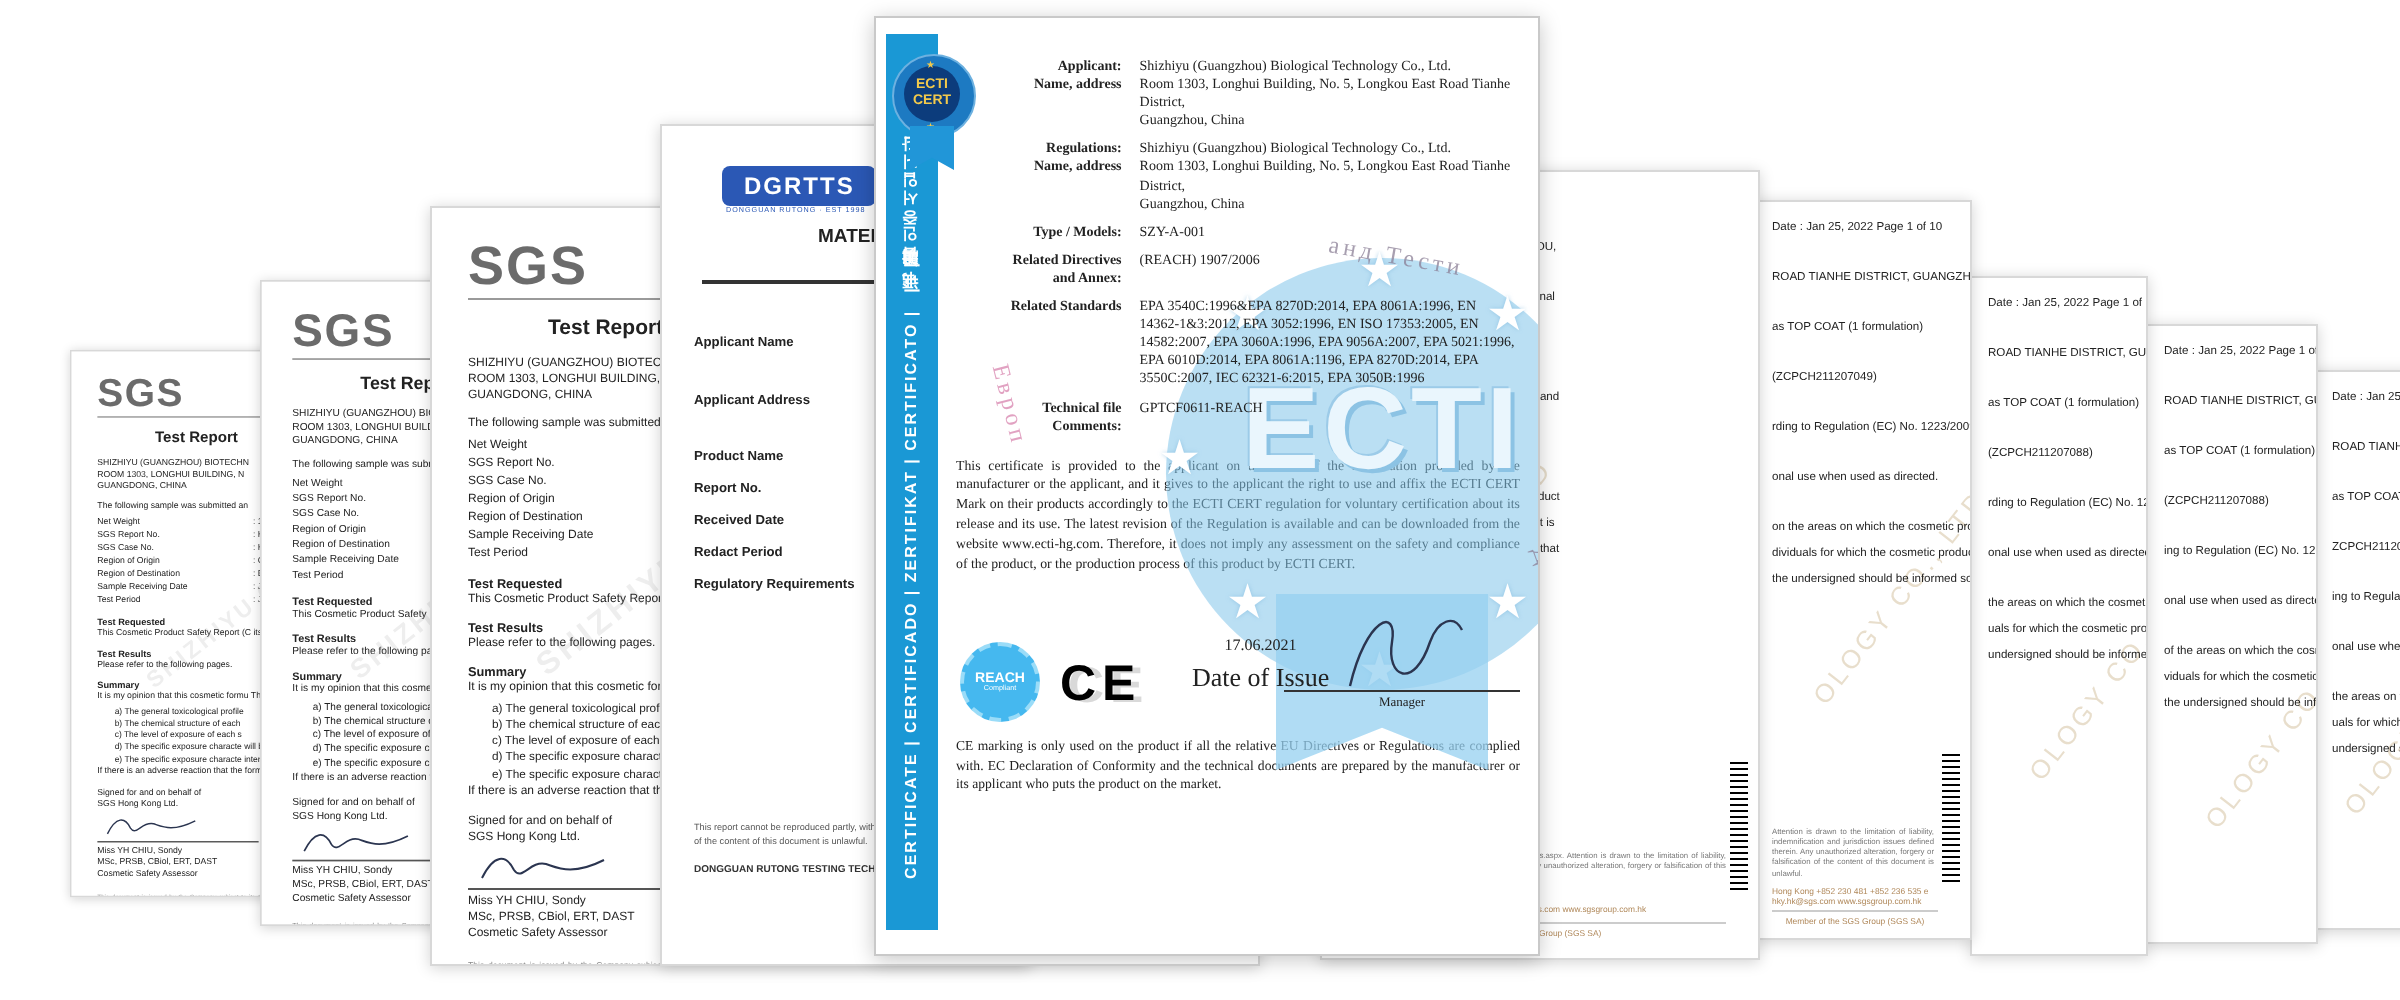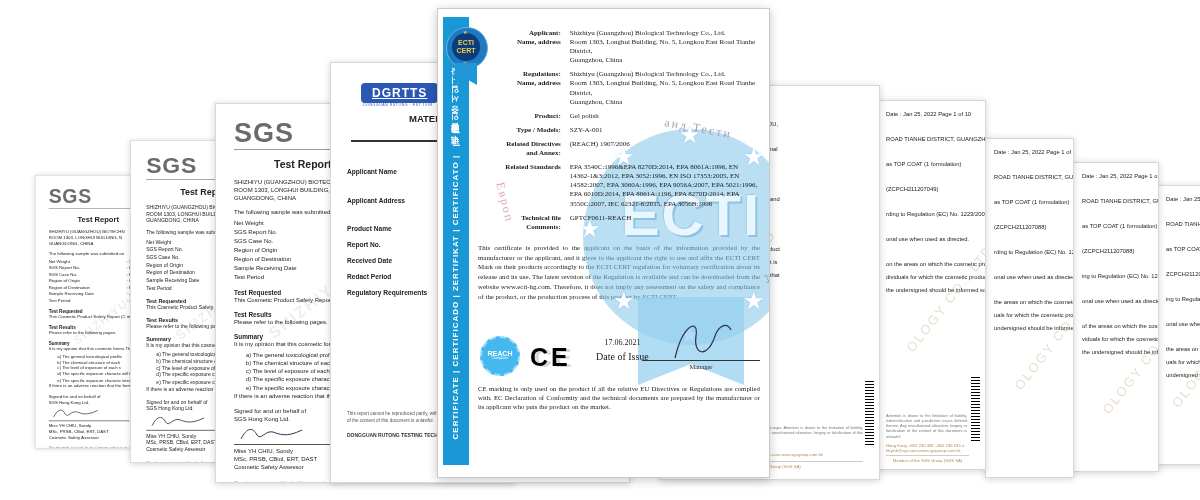--- a/index.html
+++ b/index.html
@@ -34,21 +34,21 @@
   .sgs-sign{font-size:6px;margin-top:7px;line-height:1.35;white-space:pre-line;}
   .sgs-sig-svg{display:block;margin:2px 0 0 4px;}
   .sgs-sigline{width:112px;height:1px;background:#555;margin:1px 0 2px;}
   .sgs-name{font-size:6px;line-height:1.35;white-space:pre-line;}
   .sgs-fine{font-size:4.3px;color:#8a8a8a;line-height:1.3;margin-top:9px;text-align:justify;}
 
   
   #dgrtts{left:330px;top:62px;z-index:4;}
   .dg-doc{width:300px;height:421px;padding:20px 16px 12px;}
   .dg-logo{display:inline-block;background:#2b58b5;color:#fff;font-weight:bold;font-size:12px;
-           padding:3px 11px;border-radius:4px;letter-spacing:1px;margin-left:14px;text-decoration:underline;}
+           padding:3px 11px;border-radius:4px;letter-spacing:1px;margin-left:14px;}
   .dg-logosub{font-size:3.6px;color:#2b58b5;margin-left:16px;letter-spacing:.5px;}
   .dg-head{font-weight:bold;font-size:9.5px;margin:6px 0 0 62px;white-space:nowrap;}
   .dg-rule{height:2px;background:#333;width:84%;margin:16px 0 26px 4px;}
   .dg-label{font-weight:bold;font-size:6.6px;color:#222;}
   .dg-label:nth-child(1){margin-top:0;}
   .dg-label:nth-child(2){margin-top:22px;}
   .dg-label:nth-child(3){margin-top:21px;}
   .dg-label:nth-child(n+4){margin-top:9px;}
   .dg-bottom{position:absolute;left:16px;bottom:44px;width:250px;}
   .dg-note{font-size:4.6px;color:#555;line-height:1.5;}
@@ -100,21 +100,21 @@
   .reach{position:absolute;left:2px;bottom:4px;width:36px;height:36px;border-radius:50%;
          background:#45b8ef;border:2px dashed #9adcf8;color:#fff;font-family:"Liberation Sans",sans-serif;
          display:flex;flex-direction:column;align-items:center;justify-content:center;line-height:1;}
   .reach .r1{font-size:7px;font-weight:bold;}
   .reach .r2{font-size:3.6px;}
   .cemark{position:absolute;left:52px;bottom:8px;font-family:"Liberation Sans",sans-serif;
           font-weight:bold;font-size:25px;letter-spacing:3px;color:#000;
           text-shadow:4px 1px 0 rgba(0,0,0,.15);}
   .dateblk{position:absolute;left:118px;bottom:18px;text-align:center;}
   .dateblk .d1{font-size:8px;}
-  .dateblk .d2{font-size:10px;margin-top:4px;}
+  .dateblk .d2{font-size:13px;margin-top:4px;}
   .sigblk{position:absolute;right:0;bottom:10px;width:118px;text-align:center;}
   .sigblk svg{display:block;margin:0 auto;}
   .sigblk .line{height:1px;background:#333;margin-top:-4px;}
   .sigblk .mg{font-size:6.5px;margin-top:2px;}
   .cenote{margin-top:4px;font-size:6.8px;line-height:1.35;text-align:justify;width:282px;}
 
   
   .rdoc{position:absolute;background:#fff;border:1px solid #d8d8d8;box-sizing:border-box;
         box-shadow:0 1px 7px rgba(0,0,0,.18);overflow:hidden;}
   #rd0{left:660px;top:85px;width:220px;height:395px;z-index:5;}
@@ -430,24 +430,20 @@
 Guangzhou, China</span>
         </div>
           <div class="crow">
           <span class="cl">Regulations:
 Name, address</span>
           <span class="cv">Shizhiyu (Guangzhou) Biological Technology Co., Ltd.
 Room 1303, Longhui Building, No. 5, Longkou East Road Tianhe District,
 Guangzhou, China</span>
         </div>
           <div class="crow">
-          <span class="cl">Product:</span>
-          <span class="cv">Gel polish</span>
-        </div>
-          <div class="crow">
           <span class="cl">Type / Models:</span>
           <span class="cv">SZY-A-001</span>
         </div>
           <div class="crow">
           <span class="cl">Related Directives
 and Annex:</span>
           <span class="cv">(REACH) 1907/2006</span>
         </div>
           <div class="crow">
           <span class="cl">Related Standards</span>

